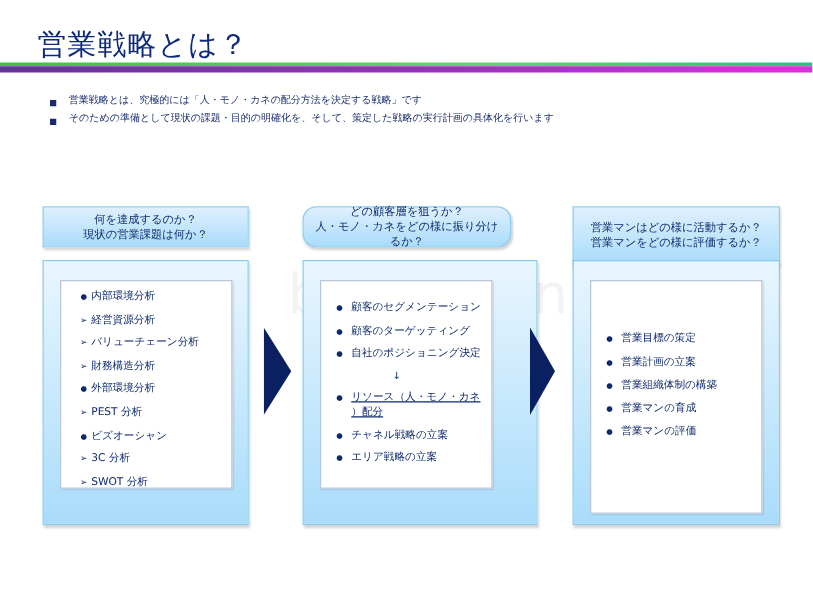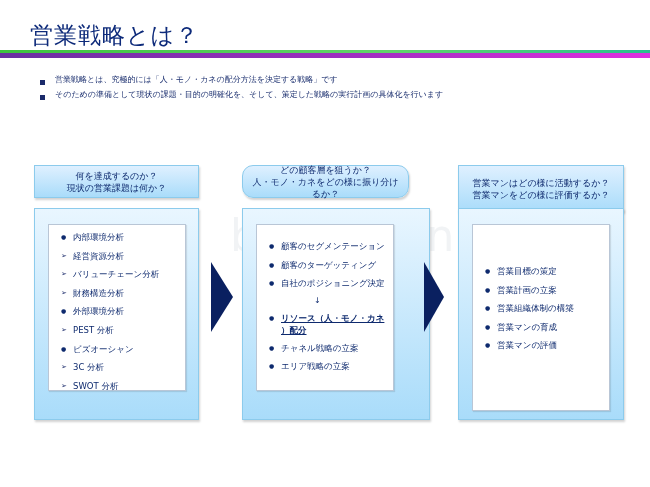--- a/index.html
+++ b/index.html
@@ -44,21 +44,21 @@
     position:absolute; box-sizing:border-box; background:#ffffff;
     border:1px solid #b9c6d6;
     box-shadow:1px 1px 1px rgba(0,0,0,0.1);
   }
   .list { list-style:none; margin:0; padding:0; position:absolute; left:12px; font-size:8.5px; color:#0e2a6e; }
   .list li { display:flex; align-items:flex-start; height:18.6px; }
   .mark { width:12px; flex:none; font-size:8px; line-height:12px; }
   .dot::before { content:"●"; font-size:6px; }
   .arr::before { content:"➢"; font-size:7px; color:#1a2a6a; }
   .lbl { line-height:12px; }
-  .bold-u { font-weight:bold; text-decoration:underline; }
+  .bold-u { font-weight:normal; text-decoration:underline; }
   .down-arrow { padding-left:45px; font-size:8px; }
   .chev { position:absolute; }
   .wm { position:absolute; left:230px; top:210px; font-size:44px; color:rgba(180,190,200,0.18); letter-spacing:4px; pointer-events:none; }
   .wm-small { position:absolute; left:330px; top:213px; font-size:8px; color:rgba(180,190,200,0.35); pointer-events:none; }
 </style>
 </head>
 <body>
 
 <div class="title">営業戦略とは？</div>
 <div class="rule-top"></div>
@@ -78,21 +78,21 @@
 <div class="wm">bizocean</div>
 <div class="wm-small">ビズオーシャン</div>
 
 <div class="head" style="left:34px;top:165px;width:165px;height:33px;">
   <div>
     <div>何を達成するのか？</div>
     <div>現状の営業課題は何か？</div>
   </div>
 </div>
 <div class="panel" style="left:34px;top:208px;width:165px;height:212px;">
-  <div class="inner" style="left:13px;top:15px;width:138px;height:167px;">
+  <div class="inner" style="left:13px;top:15px;width:138px;height:167px;text-align:center;">
     <ul class="list" style="top:6px;">
       <li>
           <span class="mark dot"></span>
           <span class="lbl">内部環境分析</span>
         </li>
       <li>
           <span class="mark arr"></span>
           <span class="lbl">経営資源分析</span>
         </li>
       <li>

